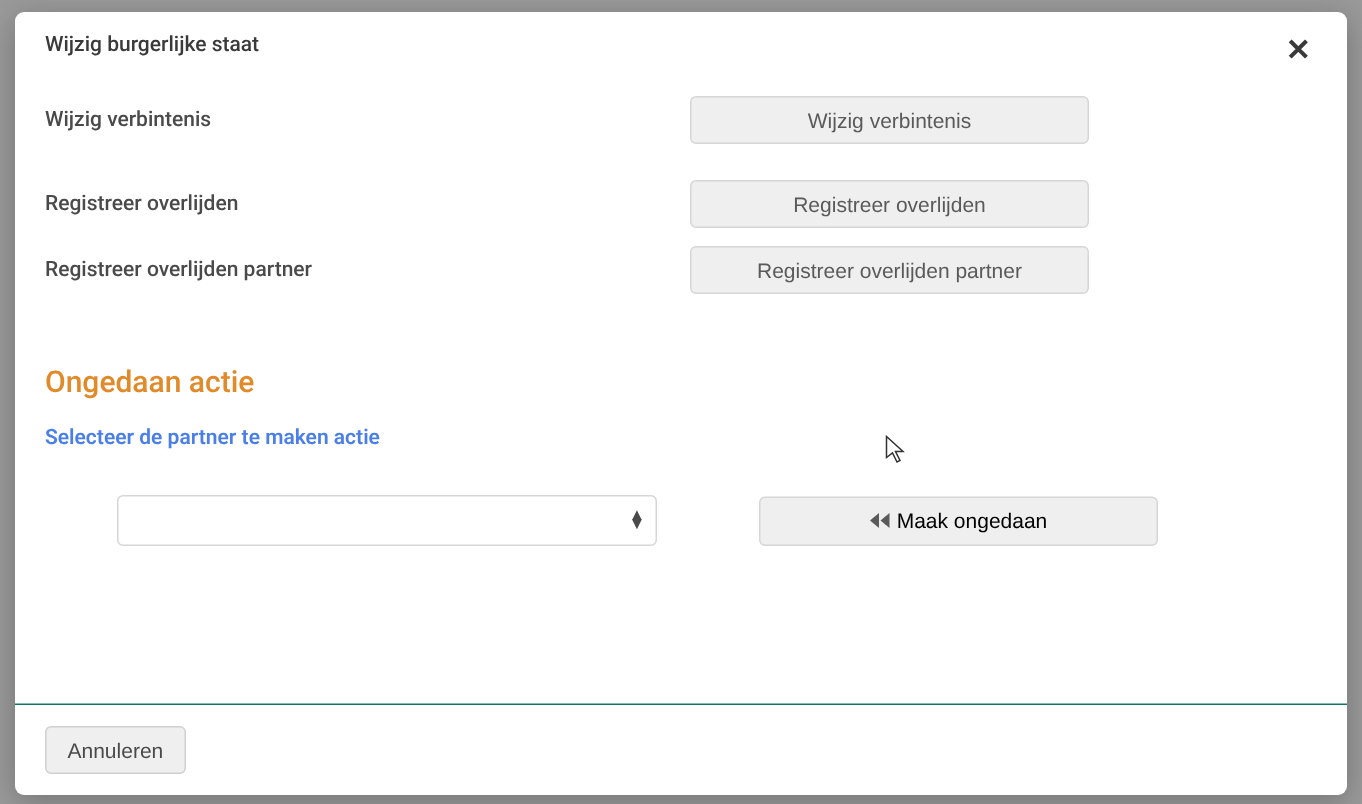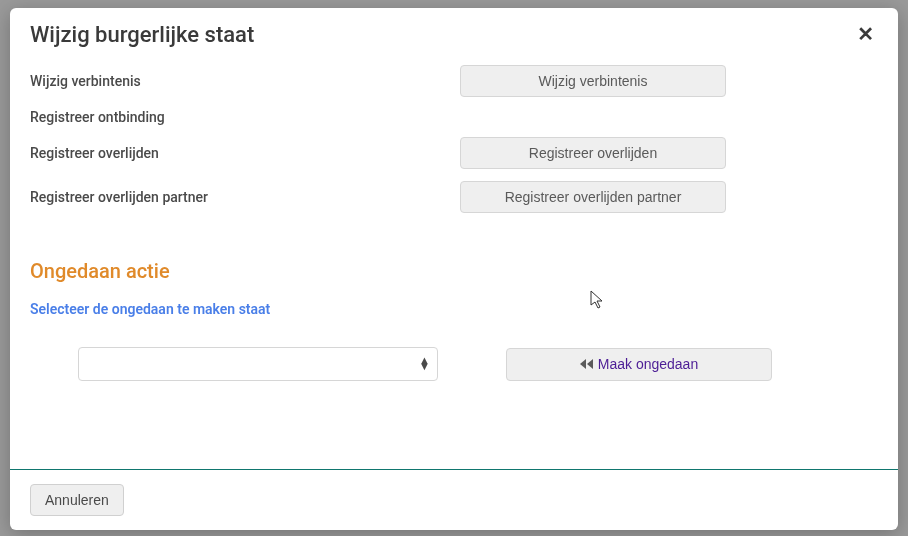--- a/index.html
+++ b/index.html
@@ -27,21 +27,21 @@
       display: flex;
       flex-direction: column;
     }
     .modal-header {
       padding: 14px 20px 10px 20px;
       display: flex;
       justify-content: space-between;
       align-items: flex-start;
     }
     .modal-title {
-      font-size: 22px;
+      font-size: 14px;
       font-weight: 500;
       color: #3a3a3a;
     }
     .close-btn {
       background: none;
       border: none;
       font-size: 20px;
       color: #3a3a3a;
       cursor: pointer;
       font-weight: bold;
@@ -122,21 +122,21 @@
       font-size: 11px;
       color: #4a4a4a;
     }
     .undo-btn {
       flex: 0 0 266px;
       height: 33px;
       background: #efefef;
       border: 1px solid #d6d6d6;
       border-radius: 4px;
       font-size: 14px;
-      color: #4c1d95;
+      color: #000000;
       cursor: pointer;
       display: flex;
       align-items: center;
       justify-content: center;
       gap: 4px;
       margin-left: 28px;
     }
     .rewind-icon {
       display: inline-flex;
       align-items: center;
@@ -173,35 +173,34 @@
   </div>
 
   <div class="modal-body">
 
     <div class="form-row">
       <div class="form-label">Wijzig verbintenis</div>
       <button class="action-btn">Wijzig verbintenis</button>
     </div>
 
     <div class="form-row">
-      <div class="form-label">Registreer ontbinding</div>
     </div>
 
     <div class="form-row">
       <div class="form-label">Registreer overlijden</div>
       <button class="action-btn">Registreer overlijden</button>
     </div>
 
     <div class="form-row">
       <div class="form-label">Registreer overlijden partner</div>
       <button class="action-btn">Registreer overlijden partner</button>
     </div>
 
     <div class="section-title">Ongedaan actie</div>
-    <div class="section-subtitle">Selecteer de ongedaan te maken staat</div>
+    <div class="section-subtitle">Selecteer de partner te maken actie</div>
 
     <div class="undo-row">
       <div class="select-wrapper">
         <select class="select-input">
           <option></option>
         </select>
         <span class="select-arrows">
           <span>▲</span>
             <span>▼</span>
         </span>

